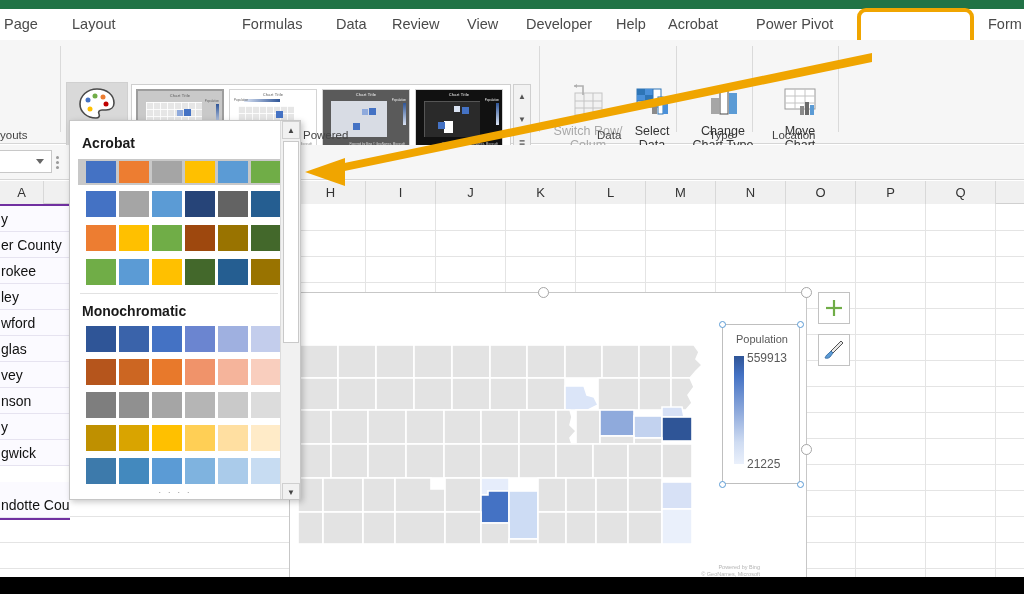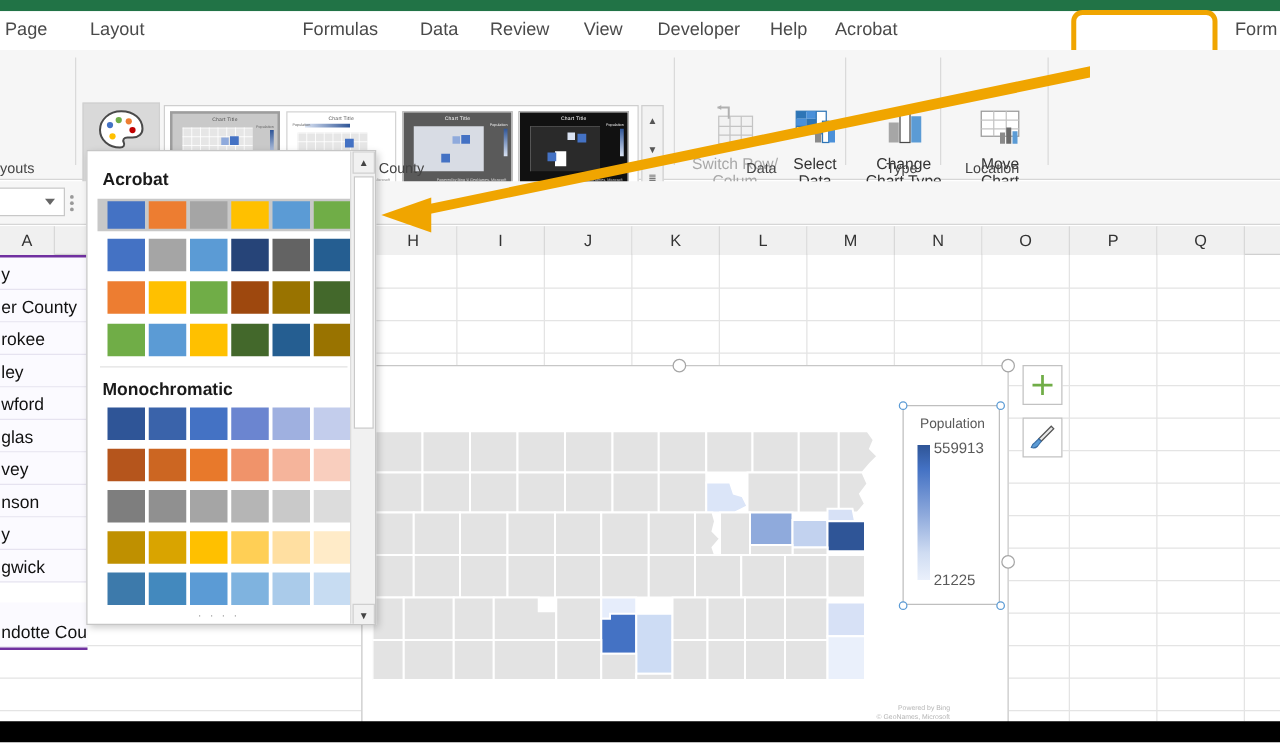--- a/index.html
+++ b/index.html
@@ -265,20 +265,21 @@
   <div class="tabbar">
     <div class="tab" style="left:0px">Page</div>
     <div class="tab" style="left:68px">Layout</div>
     <div class="tab" style="left:238px">Formulas</div>
     <div class="tab" style="left:332px">Data</div>
     <div class="tab" style="left:388px">Review</div>
     <div class="tab" style="left:463px">View</div>
     <div class="tab" style="left:522px">Developer</div>
     <div class="tab" style="left:612px">Help</div>
     <div class="tab" style="left:664px">Acrobat</div>
+    <div class="tab" style="left:752px">Power Pivot</div>
     <div class="tab" style="left:984px">Form</div>
   </div>
   <div class="tab-highlight"></div>
 
   <div class="ribbon">
 
 
     <div class="ribbon-sep" style="left:60px;"></div>
 
     <div class="changecolors">
@@ -426,21 +427,21 @@
           <rect x="32" y="21" width="4" height="10" fill="#5b9bd5"></rect>
         </svg>
       </div>
       <span style="display:block">Move</span>
       <span style="display:block">Chart</span>
     </div>
 
     <div class="ribbon-sep" style="left:838px;"></div>
 
     <div class="grp-label" style="left:0px;">youts</div>
-    <div class="grp-label" style="left:303px;">County</div>
+    <div class="grp-label" style="left:303px;">Powered</div>
     <div class="grp-label" style="left:597px;">Data</div>
     <div class="grp-label" style="left:709px;">Type</div>
     <div class="grp-label" style="left:772px;">Location</div>
   </div>
 
   <div class="fbar">
     <div class="namebox">
       <div class="chev"></div>
     </div>
     <div class="dots-v"></div>

